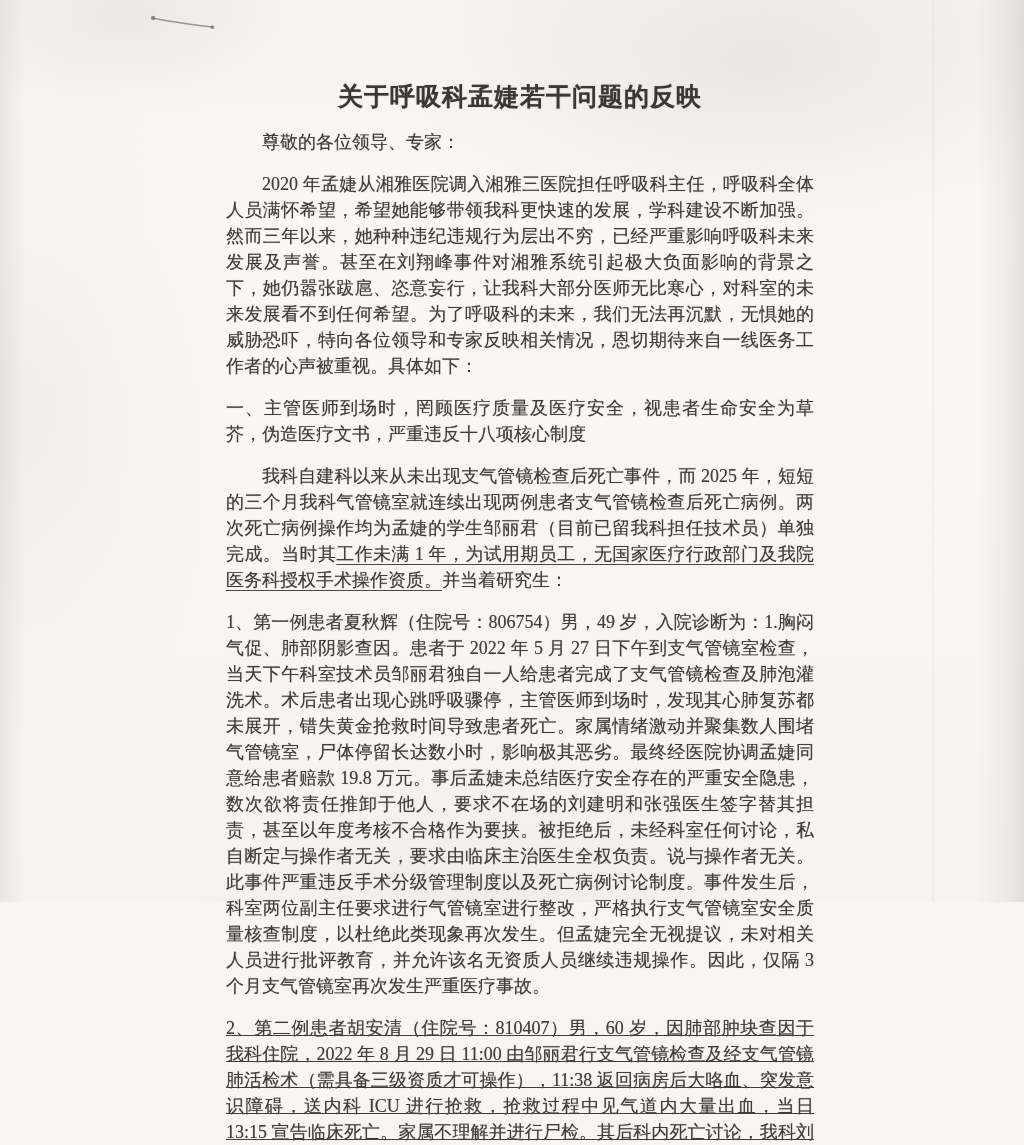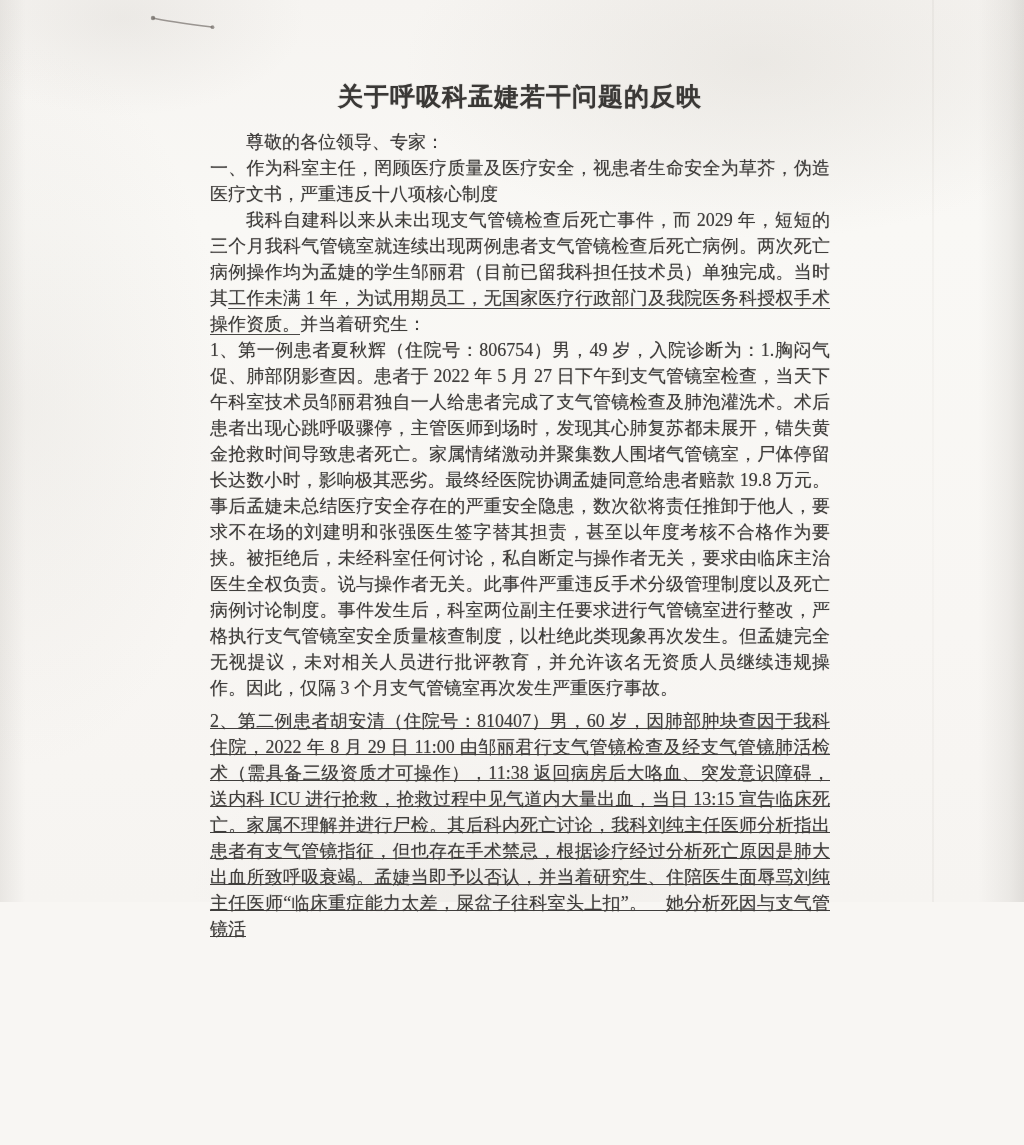--- a/index.html
+++ b/index.html
@@ -59,21 +59,21 @@
   .title {
     margin: 0 0 17px 0;
     font-size: 25px;
     line-height: 30px;
     font-weight: bold;
     letter-spacing: 1px;
     text-align: center;
     color: #3a3836;
     text-shadow: 0 0 1px rgba(58,56,54,0.6);
   }
-  p { margin: 0; }
+  p { margin: 16px; }
   .indent { text-indent: 2em; }
   .case2 { margin-top: 7px; text-decoration: underline; }
   .u {
     text-decoration: underline;
     text-underline-offset: 4px;
     text-decoration-thickness: 1.1px;
     text-decoration-color: #4a4846;
   }
 </style>
 </head>
@@ -86,23 +86,24 @@
     <path d="M5 8 C 18 11, 40 14, 64 17" stroke="#6b6661" stroke-width="1.4" fill="none" opacity="0.65" stroke-linecap="round"></path>
     <circle cx="64.5" cy="17.2" r="1.9" fill="#6b6661" opacity="0.65"></circle>
   </svg>
 
   <main class="doc">
 
     <h1 class="title">关于呼吸科孟婕若干问题的反映</h1>
 
     <p class="indent">尊敬的各位领导、专家：</p>
 
+    <p class="indent">2020 年孟婕从湘雅医院调入湘雅三医院担任呼吸科主任，呼吸科全体人员满怀希望，希望她能够带领我科更快速的发展，学科建设不断加强。然而三年以来，她种种违纪违规行为层出不穷，已经严重影响呼吸科未来发展及声誉。甚至在刘翔峰事件对湘雅系统引起极大负面影响的背景之下，她仍嚣张跋扈、恣意妄行，让我科大部分医师无比寒心，对科室的未来发展看不到任何希望。为了呼吸科的未来，我们无法再沉默，无惧她的威胁恐吓，特向各位领导和专家反映相关情况，恩切期待来自一线医务工作者的心声被重视。具体如下：</p>
 
-    <p>一、作为科室主任，罔顾医疗质量及医疗安全，视患者生命安全为草芥，伪造医疗文书，严重违反十八项核心制度</p>
+    <p>一、主管医师到场时，罔顾医疗质量及医疗安全，视患者生命安全为草芥，伪造医疗文书，严重违反十八项核心制度</p>
 
-    <p class="indent"><span>我科自建科以来从未出现支气管镜检查后死亡事件，而 2029 年，短短的三个月我科气管镜室就连续出现两例患者支气管镜检查后死亡病例。两次死亡病例操作均为孟婕的学生邹丽君（目前已留我科担任技术员）单独完成。当时其</span><span class="u">工作未满 1 年，为试用期员工，无国家医疗行政部门及我院医务科授权手术操作资质。</span><span>并当着研究生：</span></p>
+    <p class="indent"><span>我科自建科以来从未出现支气管镜检查后死亡事件，而 2025 年，短短的三个月我科气管镜室就连续出现两例患者支气管镜检查后死亡病例。两次死亡病例操作均为孟婕的学生邹丽君（目前已留我科担任技术员）单独完成。当时其</span><span class="u">工作未满 1 年，为试用期员工，无国家医疗行政部门及我院医务科授权手术操作资质。</span><span>并当着研究生：</span></p>
 
     <p>1、第一例患者夏秋辉（住院号：806754）男，49 岁，入院诊断为：1.胸闷气促、肺部阴影查因。患者于 2022 年 5 月 27 日下午到支气管镜室检查，当天下午科室技术员邹丽君独自一人给患者完成了支气管镜检查及肺泡灌洗术。术后患者出现心跳呼吸骤停，主管医师到场时，发现其心肺复苏都未展开，错失黄金抢救时间导致患者死亡。家属情绪激动并聚集数人围堵气管镜室，尸体停留长达数小时，影响极其恶劣。最终经医院协调孟婕同意给患者赔款 19.8 万元。事后孟婕未总结医疗安全存在的严重安全隐患，数次欲将责任推卸于他人，要求不在场的刘建明和张强医生签字替其担责，甚至以年度考核不合格作为要挟。被拒绝后，未经科室任何讨论，私自断定与操作者无关，要求由临床主治医生全权负责。说与操作者无关。此事件严重违反手术分级管理制度以及死亡病例讨论制度。事件发生后，科室两位副主任要求进行气管镜室进行整改，严格执行支气管镜室安全质量核查制度，以杜绝此类现象再次发生。但孟婕完全无视提议，未对相关人员进行批评教育，并允许该名无资质人员继续违规操作。因此，仅隔 3 个月支气管镜室再次发生严重医疗事故。</p>
 
     <p class="case2">2、第二例患者胡安清（住院号：810407）男，60 岁，因肺部肿块查因于我科住院，2022 年 8 月 29 日 11:00 由邹丽君行支气管镜检查及经支气管镜肺活检术（需具备三级资质才可操作），11:38 返回病房后大咯血、突发意识障碍，送内科 ICU 进行抢救，抢救过程中见气道内大量出血，当日 13:15 宣告临床死亡。家属不理解并进行尸检。其后科内死亡讨论，我科刘纯主任医师分析指出患者有支气管镜指征，但也存在手术禁忌，根据诊疗经过分析死亡原因是肺大出血所致呼吸衰竭。孟婕当即予以否认，并当着研究生、住陪医生面辱骂刘纯主任医师“临床重症能力太差，屎盆子往科室头上扣”。　她分析死因与支气管镜活</p>
 
   </main>
 </div>
 
 </body></html>

